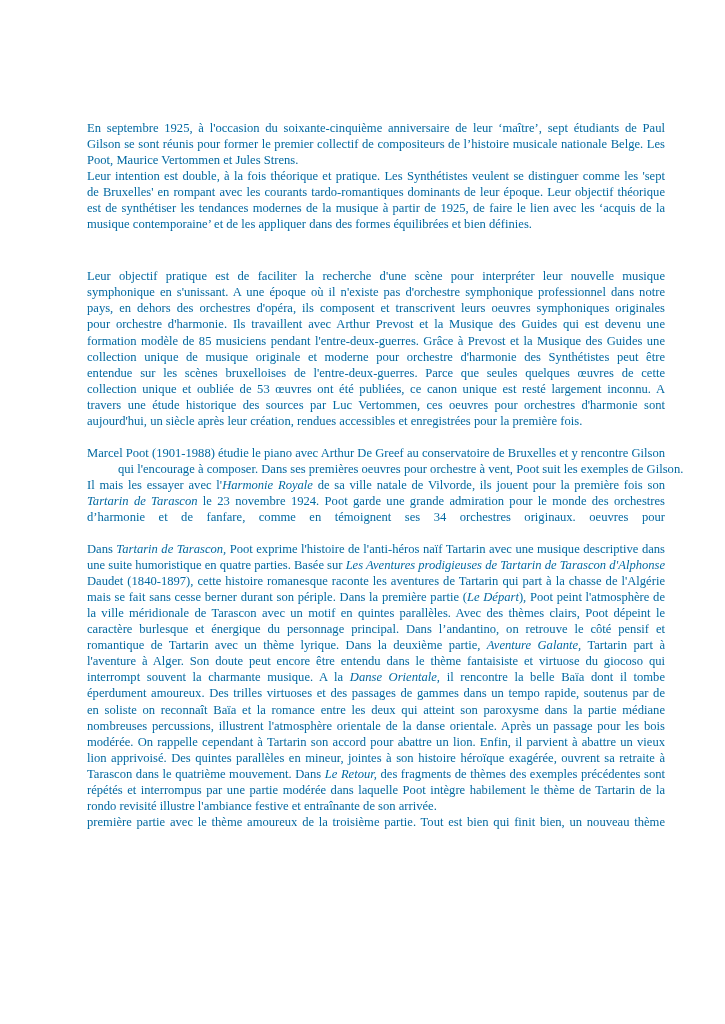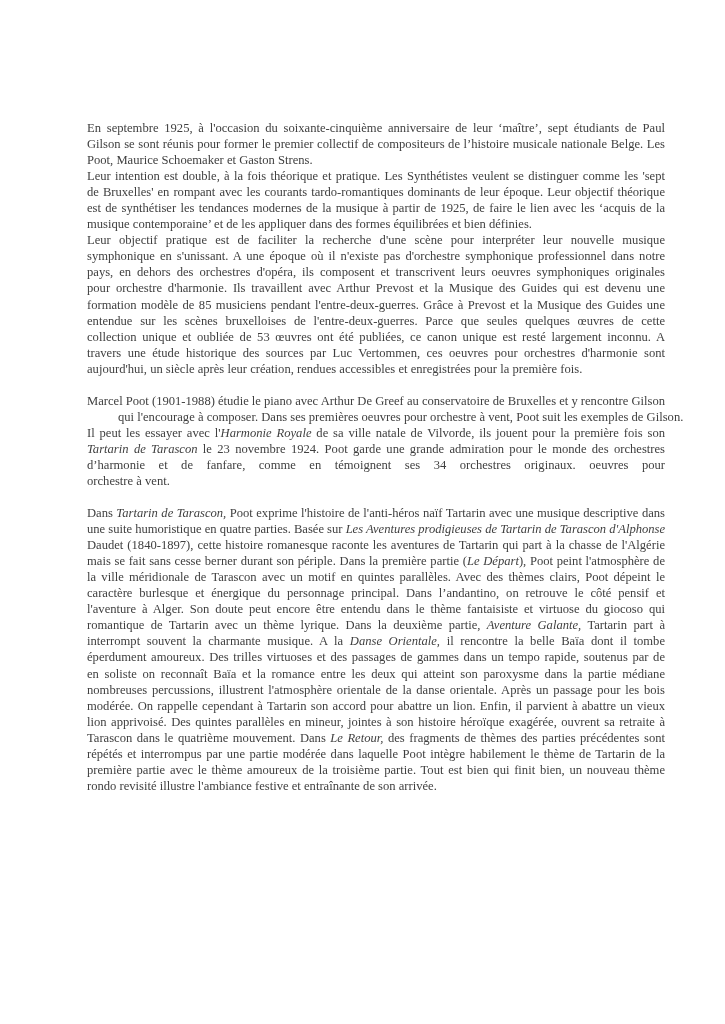--- a/index.html
+++ b/index.html
@@ -1,76 +1,76 @@
 <!DOCTYPE html>
 <html><head>
 <meta charset="utf-8">
 <style>
   html, body { margin: 0; padding: 0; background: #ffffff; }
   body { width: 725px; height: 1024px; position: relative; overflow: hidden; }
   .page {
     position: absolute; left: 87px; top: 120px; width: 578px;
     font-family: "Liberation Serif", "DejaVu Serif", serif;
-    font-size: 12.6px; line-height: 16.05px; color: #404040;
+    font-size: 12.6px; line-height: 16.05px; color: #0369a1;
   }
   .para { margin: 0; }
   .gap { height: 16px; }
   .line { display: block; text-align: justify; text-align-last: justify; white-space: nowrap; overflow: visible; }
   .line.last { text-align-last: left; }
   em { font-style: italic; }
 </style>
 </head>
 <body>
 
 <div class="page" id="page">
     <div class="para">
       <div class="line" style="white-space: nowrap; display: block;"><span>En septembre 1925, à l'occasion du soixante-cinquième anniversaire de leur ‘maître’, sept étudiants de Paul</span></div>
       <div class="line" style="white-space: nowrap; display: block;"><span>Gilson se sont réunis pour former le premier collectif de compositeurs de l’histoire musicale nationale Belge.  Les</span></div>
-      <div class="line last" style="white-space: nowrap; display: block;"><span>Poot, Maurice Schoemaker et Gaston Strens.</span></div>
+      <div class="line last" style="white-space: nowrap; display: block;"><span>Poot, Maurice Vertommen et Jules Strens.</span></div>
     </div>
     <div class="para">
       <div class="line" style="white-space: nowrap; display: block;"><span>Leur intention est double, à la fois théorique et pratique. Les Synthétistes veulent se distinguer comme les 'sept</span></div>
       <div class="line" style="white-space: nowrap; display: block;"><span>de Bruxelles' en rompant avec les courants tardo-romantiques dominants de leur époque. Leur objectif théorique</span></div>
       <div class="line" style="white-space: nowrap; display: block;"><span>est de synthétiser les tendances modernes de la musique à partir de 1925, de faire le lien avec les ‘acquis de la</span></div>
       <div class="line last" style="white-space: nowrap; display: block;"><span>musique contemporaine’ et de les appliquer dans des formes équilibrées et bien définies.</span></div>
     </div>
     <div class="para">
-      <div class="line" style="white-space: nowrap; display: block;"><span>Leur objectif pratique est de faciliter la recherche d'une scène pour interpréter leur nouvelle musique</span></div>
+      <div class="line" style="white-space: nowrap; display: block; margin-top: 36px;"><span>Leur objectif pratique est de faciliter la recherche d'une scène pour interpréter leur nouvelle musique</span></div>
       <div class="line" style="white-space: nowrap; display: block;"><span>symphonique en s'unissant. A une époque où il n'existe pas d'orchestre symphonique professionnel dans notre</span></div>
       <div class="line" style="white-space: nowrap; display: block;"><span>pays, en dehors des orchestres d'opéra, ils composent et transcrivent leurs oeuvres symphoniques originales</span></div>
       <div class="line" style="white-space: nowrap; display: block;"><span>pour orchestre d'harmonie. Ils travaillent avec Arthur Prevost et la Musique des Guides  qui est devenu une</span></div>
       <div class="line" style="white-space: nowrap; display: block;"><span>formation modèle de 85 musiciens pendant l'entre-deux-guerres. Grâce à Prevost et la Musique des Guides une</span></div>
+      <div class="line" style="white-space: nowrap; display: block;"><span>collection unique de musique originale et moderne pour orchestre d'harmonie des Synthétistes peut être</span></div>
       <div class="line" style="white-space: nowrap; display: block;"><span>entendue sur les scènes bruxelloises de l'entre-deux-guerres. Parce que seules quelques œuvres de cette</span></div>
       <div class="line" style="white-space: nowrap; display: block;"><span>collection unique et oubliée de 53 œuvres ont été publiées, ce canon unique est resté largement inconnu. A</span></div>
       <div class="line" style="white-space: nowrap; display: block;"><span>travers une étude historique des sources par Luc Vertommen, ces oeuvres pour orchestres d'harmonie sont</span></div>
       <div class="line last" style="white-space: nowrap; display: block;"><span>aujourd'hui, un siècle après leur création, rendues accessibles et enregistrées pour la première fois.</span></div>
     </div>
     <div class="gap"></div>
     <div class="para">
       <div class="line" style="white-space: nowrap; display: block; letter-spacing: -0.00683594px;"><span>Marcel Poot (1901-1988) étudie le piano avec Arthur De Greef au conservatoire de Bruxelles et y rencontre Gilson</span></div>
       <div class="line" style="white-space: nowrap; display: block; margin-left: 31px;"><span>qui l'encourage à composer. Dans ses premières oeuvres pour orchestre à vent, Poot suit les exemples de Gilson.</span></div>
-      <div class="line" style="white-space: nowrap; display: block;"><span>Il peut les essayer avec l'</span><em>Harmonie Royale</em><span> de sa ville natale de Vilvorde, ils jouent pour la première fois son</span></div>
+      <div class="line" style="white-space: nowrap; display: block;"><span>Il mais les essayer avec l'</span><em>Harmonie Royale</em><span> de sa ville natale de Vilvorde, ils jouent pour la première fois son</span></div>
       <div class="line" style="white-space: nowrap; display: block;"><em>Tartarin de Tarascon</em><span> le 23 novembre 1924. Poot garde une grande admiration pour le monde des orchestres</span></div>
       <div class="line" style="white-space: nowrap; display: block;"><span>d’harmonie et de fanfare, comme en témoignent ses 34 orchestres originaux. oeuvres pour</span></div>
-      <div class="line last" style="white-space: nowrap; display: block;"><span>orchestre à vent.</span></div>
     </div>
     <div class="gap"></div>
     <div class="para">
       <div class="line" style="white-space: nowrap; display: block;"><span>Dans </span><em>Tartarin de Tarascon,</em><span> Poot exprime l'histoire de l'anti-héros naïf Tartarin avec une musique descriptive dans</span></div>
       <div class="line" style="white-space: nowrap; display: block; letter-spacing: -0.0102323px;"><span>une suite humoristique en quatre parties. Basée sur </span><em>Les Aventures prodigieuses de Tartarin de Tarascon d'Alphonse</em></div>
       <div class="line" style="white-space: nowrap; display: block;"><span>Daudet (1840-1897), cette histoire romanesque raconte les aventures de Tartarin qui part à la chasse de l'Algérie</span></div>
       <div class="line" style="white-space: nowrap; display: block; letter-spacing: -0.000137061px;"><span>mais se fait sans cesse berner durant son périple. Dans la première partie (</span><em>Le Départ</em><span>), Poot peint l'atmosphère de</span></div>
       <div class="line" style="white-space: nowrap; display: block;"><span>la ville méridionale de Tarascon avec un motif en quintes parallèles. Avec des thèmes clairs, Poot dépeint le</span></div>
       <div class="line" style="white-space: nowrap; display: block;"><span>caractère burlesque et énergique du personnage principal. Dans l’andantino, on retrouve le côté pensif et</span></div>
+      <div class="line" style="white-space: nowrap; display: block;"><span>romantique de Tartarin avec un thème lyrique. Dans la deuxième partie, </span><em>Aventure Galante,</em><span> Tartarin part à</span></div>
       <div class="line" style="white-space: nowrap; display: block;"><span>l'aventure à Alger. Son doute peut encore être entendu dans le thème fantaisiste et virtuose du giocoso qui</span></div>
-      <div class="line" style="white-space: nowrap; display: block;"><span>romantique de Tartarin avec un thème lyrique. Dans la deuxième partie, </span><em>Aventure Galante,</em><span> Tartarin part à</span></div>
       <div class="line" style="white-space: nowrap; display: block;"><span>interrompt souvent la charmante musique. A la </span><em>Danse Orientale,</em><span> il rencontre la belle Baïa dont il tombe</span></div>
       <div class="line" style="white-space: nowrap; display: block;"><span>éperdument amoureux. Des trilles virtuoses et des passages de gammes dans un tempo rapide, soutenus par de</span></div>
       <div class="line" style="white-space: nowrap; display: block;"><span>en soliste on reconnaît Baïa et la romance entre les deux qui atteint son paroxysme dans la partie médiane</span></div>
       <div class="line" style="white-space: nowrap; display: block;"><span>nombreuses percussions, illustrent l'atmosphère orientale de la danse orientale. Après un passage pour les bois</span></div>
       <div class="line" style="white-space: nowrap; display: block;"><span>modérée. On rappelle cependant à Tartarin son accord pour abattre un lion. Enfin, il parvient à abattre un vieux</span></div>
       <div class="line" style="white-space: nowrap; display: block;"><span>lion apprivoisé. Des quintes parallèles en mineur, jointes à son histoire héroïque exagérée, ouvrent sa retraite à</span></div>
-      <div class="line" style="white-space: nowrap; display: block; word-spacing: 0.00104167px;"><span>Tarascon dans le quatrième mouvement. Dans </span><em>Le Retour,</em><span> des fragments de thèmes des parties précédentes sont</span></div>
+      <div class="line" style="white-space: nowrap; display: block; word-spacing: 0.00104167px;"><span>Tarascon dans le quatrième mouvement. Dans </span><em>Le Retour,</em><span> des fragments de thèmes des exemples précédentes sont</span></div>
       <div class="line" style="white-space: nowrap; display: block;"><span>répétés et interrompus par une partie modérée dans laquelle Poot intègre habilement le thème de Tartarin de la</span></div>
+      <div class="line last" style="white-space: nowrap; display: block;"><span>rondo revisité illustre l'ambiance festive et entraînante de son arrivée.</span></div>
       <div class="line" style="white-space: nowrap; display: block;"><span>première partie avec le thème amoureux de la troisième partie. Tout est bien qui finit bien, un nouveau thème</span></div>
-      <div class="line last" style="white-space: nowrap; display: block;"><span>rondo revisité illustre l'ambiance festive et entraînante de son arrivée.</span></div>
     </div>
   </div>
 
 </body></html>

